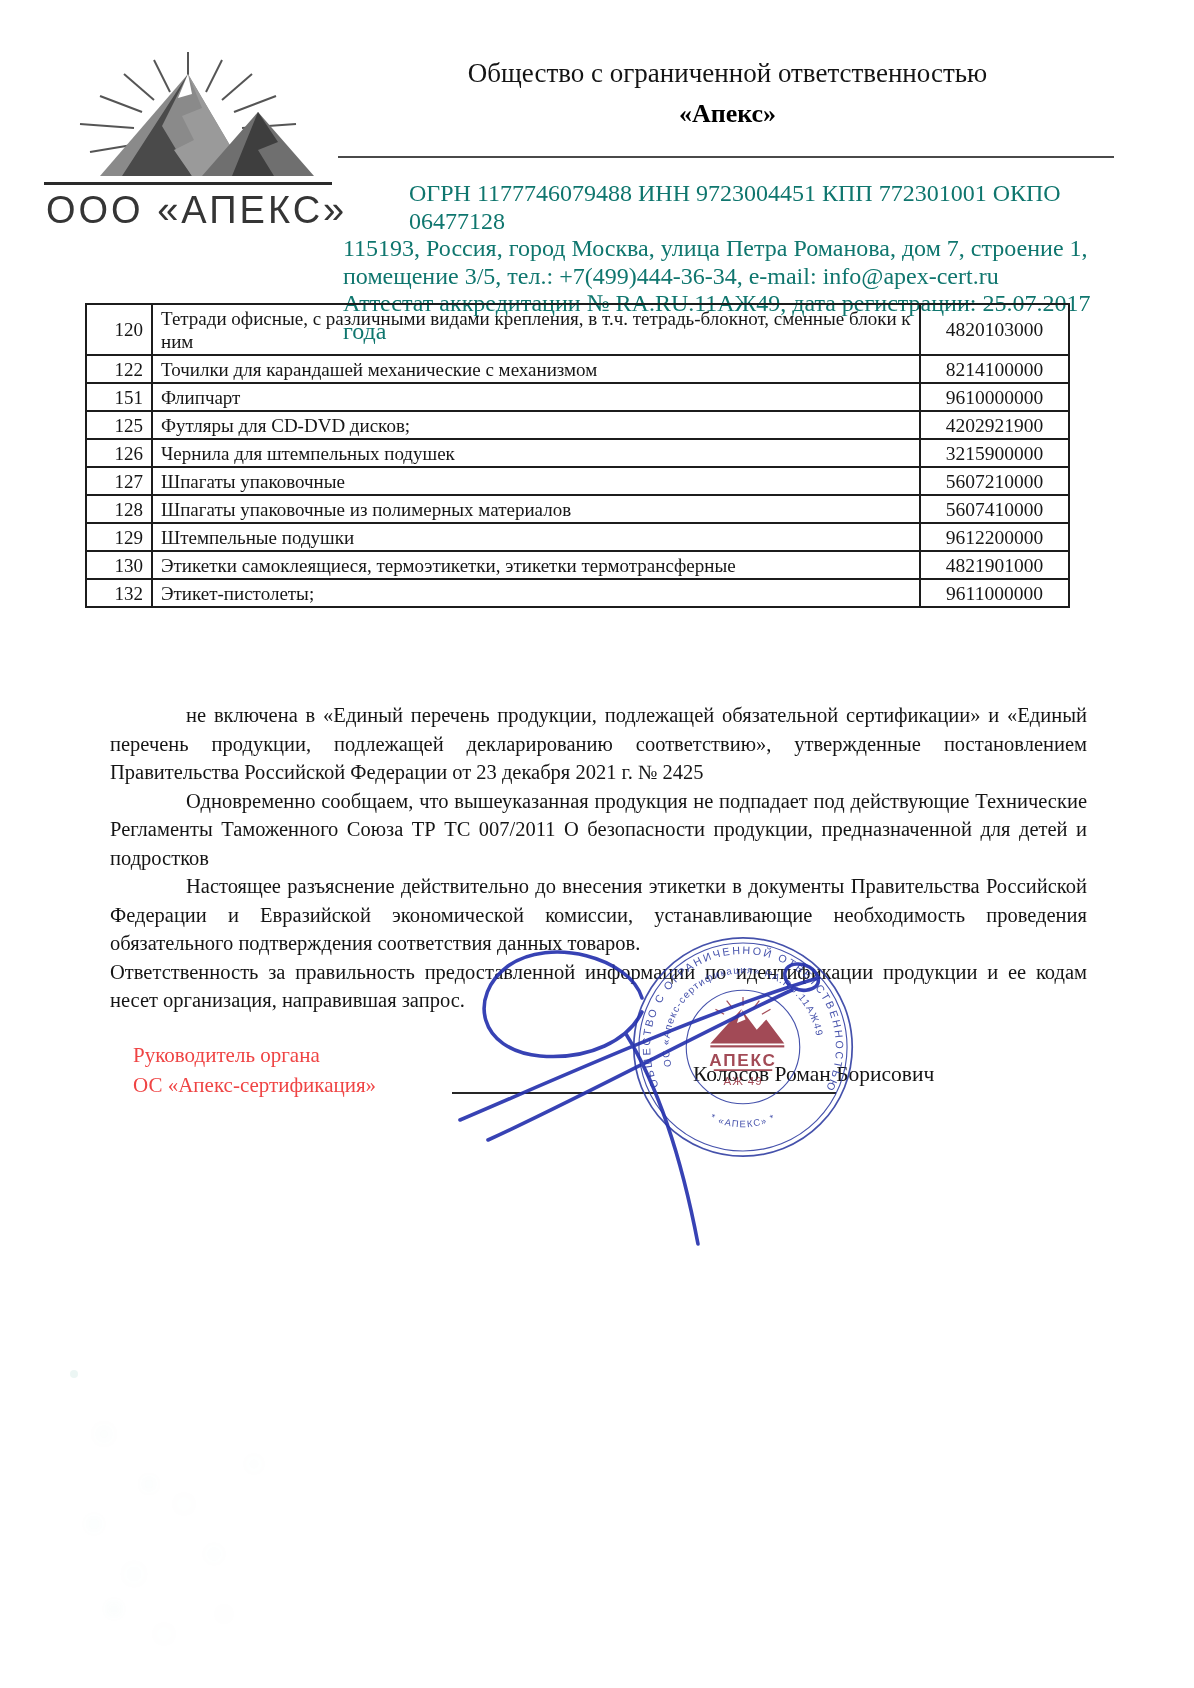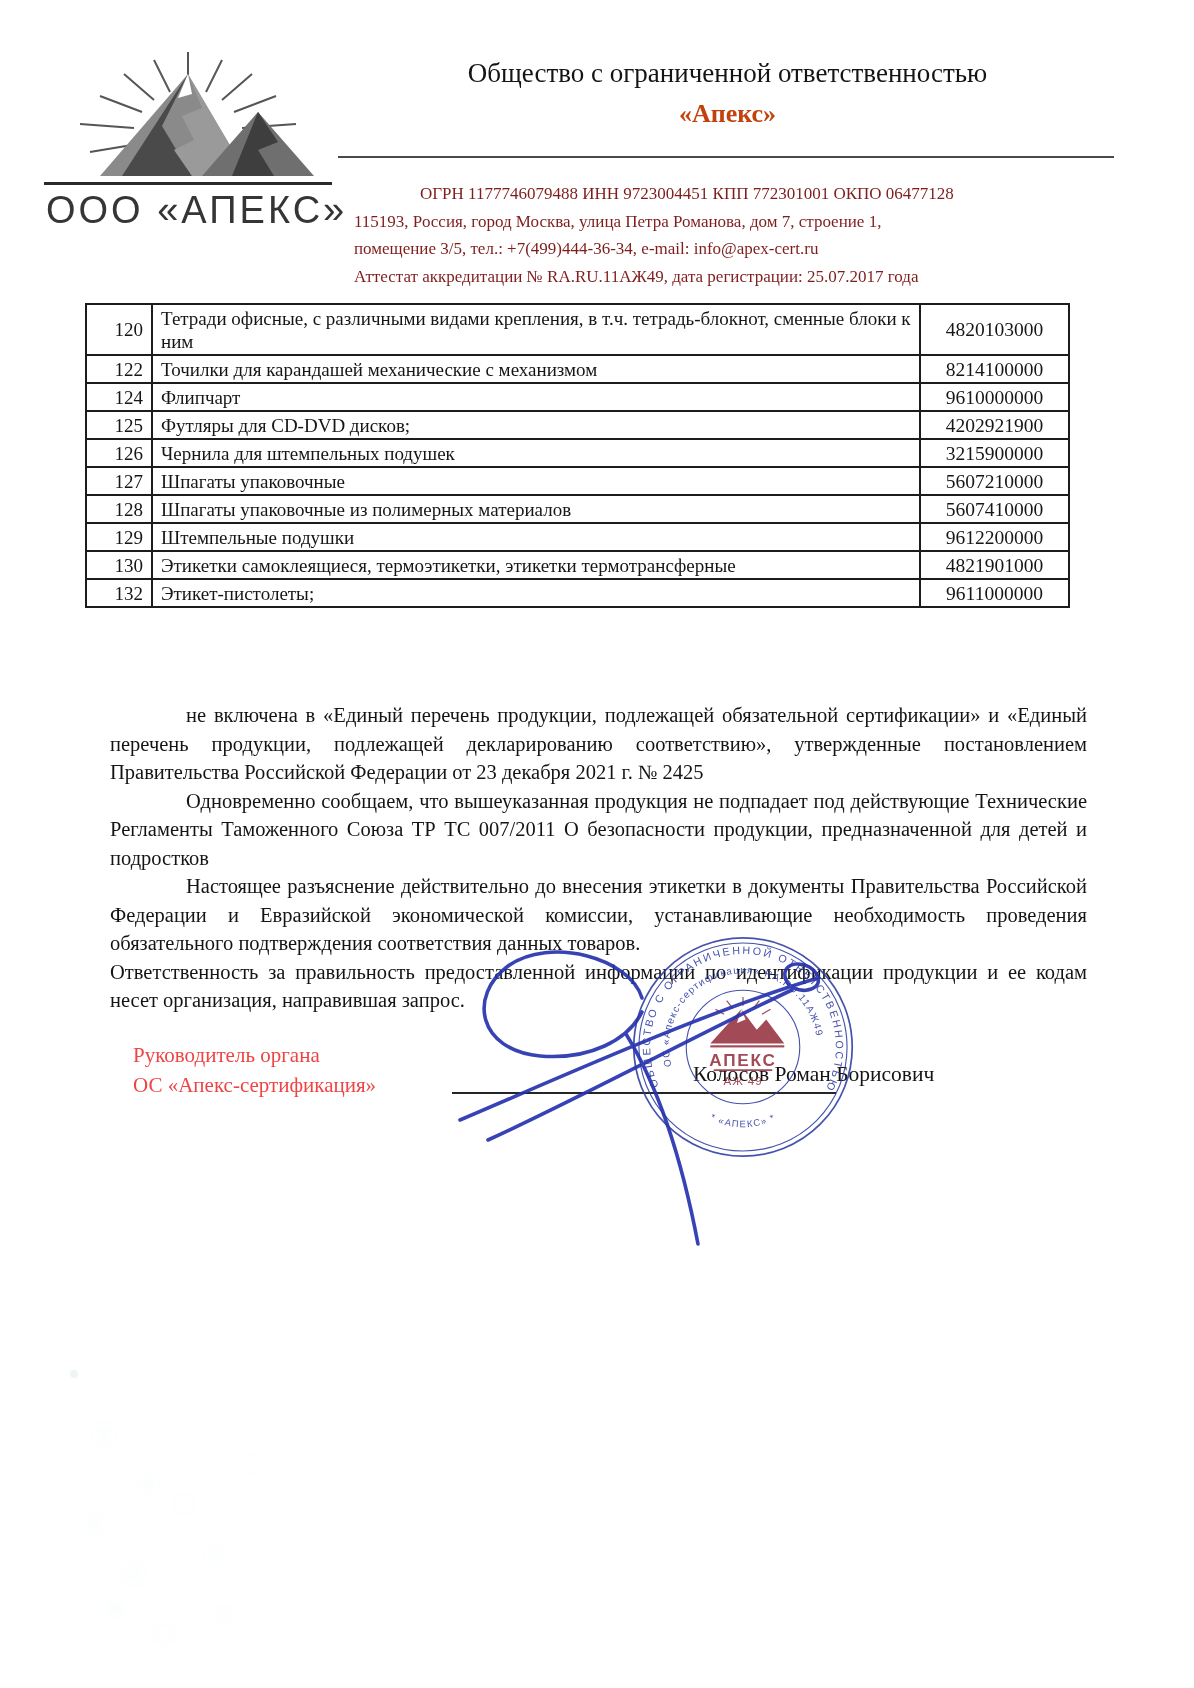--- a/index.html
+++ b/index.html
@@ -12,23 +12,23 @@
   .logo-wrap{position:absolute;left:42px;top:46px;width:292px;}
   .logo-underline{position:absolute;left:44px;top:182px;width:288px;height:3px;background:#2a2a2a;}
   .logo-caption{
     position:absolute;left:46px;top:188px;width:300px;
     font-family:"Liberation Sans","DejaVu Sans",sans-serif;
     font-size:38px;letter-spacing:3px;color:#353535;transform:scaleY(1.04);
     white-space:nowrap;
   }
   .title-wrap{position:absolute;left:340px;top:58px;width:775px;text-align:center;}
   .title-line1{font-size:27px;color:#141414;}
-  .title-line2{font-size:26px;font-weight:bold;margin-top:10px;color:#c2410c;}
+  .title-line2{font-size:26px;font-weight:bold;margin-top:10px;color:#000000;}
   .sep-line{position:absolute;left:338px;top:156px;width:776px;height:2px;background:#4a4a4a;}
-  .info-wrap{position:absolute;left:354px;top:180px;width:790px;font-size:17px;line-height:27.5px;color:#7f1d1d;}
+  .info-wrap{position:absolute;left:343px;top:180px;width:790px;font-size:24px;line-height:27.5px;color:#0f766e;}
   .info-line.first{padding-left:66px;}
   
   .codes-table{
     position:absolute;left:85px;top:303px;width:973px;
     border-collapse:collapse;table-layout:fixed;
     font-size:19px;color:#161616;
   }
   .codes-table td{border:2px solid #1c1c1c;padding:1.5px 8px;line-height:23px;vertical-align:middle;}
   .codes-table td.num{width:48px;text-align:right;}
   .codes-table td.desc{width:750px;}
@@ -102,21 +102,21 @@
           <td class="num">120</td>
           <td class="desc">Тетради офисные, с различными видами крепления, в т.ч. тетрадь-блокнот, сменные блоки к ним</td>
           <td class="code">4820103000</td>
         </tr>
       <tr>
           <td class="num">122</td>
           <td class="desc">Точилки для карандашей механические с механизмом</td>
           <td class="code">8214100000</td>
         </tr>
       <tr>
-          <td class="num">124</td>
+          <td class="num">151</td>
           <td class="desc">Флипчарт</td>
           <td class="code">9610000000</td>
         </tr>
       <tr>
           <td class="num">125</td>
           <td class="desc">Футляры для CD-DVD дисков;</td>
           <td class="code">4202921900</td>
         </tr>
       <tr>
           <td class="num">126</td>

